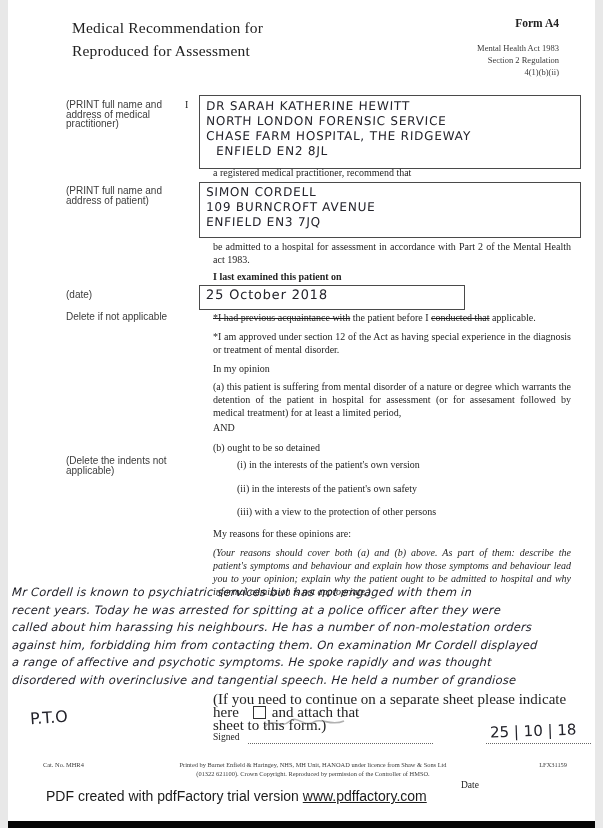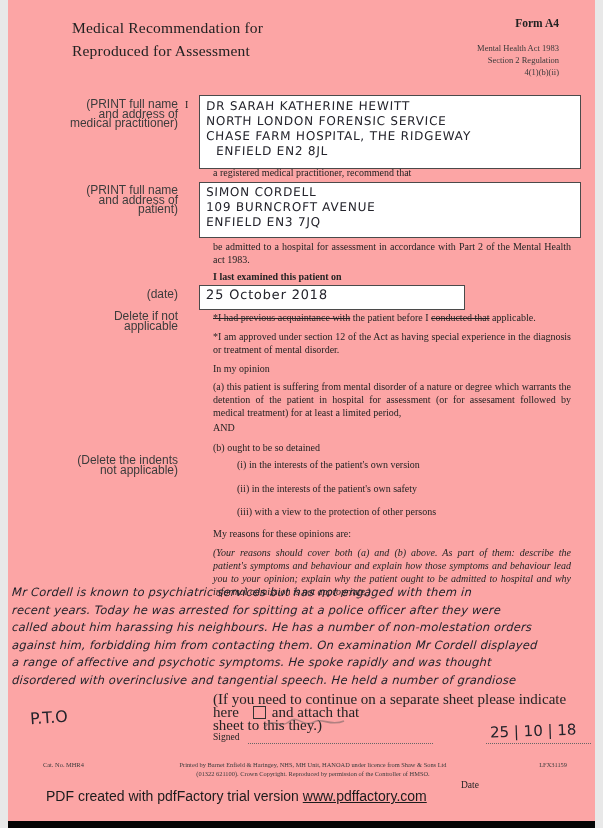--- a/index.html
+++ b/index.html
@@ -1,20 +1,20 @@
 <!DOCTYPE html>
 <html><head>
 <meta charset="utf-8">
 <style>
   html,body{margin:0;padding:0;background:#e8e8e8;}
   .page{
     position:relative;
     width:587px;height:828px;
     margin:0 auto;
-    background:#fca5a5;
+    background:#ffffff;
     font-family:"Liberation Serif", serif;
     color:#1e1e1e;
     overflow:hidden;
   }
   .abs{position:absolute;}
   
   .title{
     left:64px;top:16px;width:280px;
     font-size:15.5px;line-height:23px;color:#222;
     letter-spacing:.2px;
@@ -25,22 +25,21 @@
   }
   .act-ref{
     right:36px;top:42px;width:180px;
     font-size:8.5px;line-height:12px;color:#3a3a3a;
     text-align:right;
   }
   
   .side-label{
     left:58px;width:112px;
     font-family:"Liberation Sans", sans-serif;
-    font-size:12px;line-height:9.5px;color:#3c3c3c;
-    text-align:right;
+    font-size:10px;line-height:9.5px;color:#3c3c3c;
   }
   
   .body-text{
     left:205px;width:358px;
     font-size:10px;line-height:13px;color:#242424;
     text-align:justify;
   }
   .nojust{text-align:left;}
   .italic{font-style:italic;}
   
@@ -144,21 +143,21 @@
     <div class="hw hw-script" style="height:17.5px;">Mr Cordell is known to psychiatric services but has not engaged with them in</div>
     <div class="hw hw-script" style="height:17.5px;">recent years. Today he was arrested for spitting at a police officer after they were</div>
     <div class="hw hw-script" style="height:17.5px;">called about him harassing his neighbours. He has a number of non-molestation orders</div>
     <div class="hw hw-script" style="height:17.5px;">against him, forbidding him from contacting them. On examination Mr Cordell displayed</div>
     <div class="hw hw-script" style="height:17.5px;">a range of affective and psychotic symptoms. He spoke rapidly and was thought</div>
     <div class="hw hw-script" style="height:17.5px;">disordered with overinclusive and tangential speech. He held a number of grandiose</div>
   </div>
 
   <div class="abs body-text nojust" style="top:693px;width:380px;font-size:15px;">
     <span>(If you need to continue on a separate sheet please indicate here</span><span class="checkbox"></span><span>and attach that</span>
-    <div>sheet to this they.)</div>
+    <div>sheet to this form.)</div>
   </div>
 
   <div class="abs hw" style="left:22px;top:708px;font-size:16px;transform:rotate(-4deg);">P.T.O</div>
 
   <div class="abs body-text nojust" style="top:731px;width:60px;font-size:9.5px;">Signed</div>
   <svg class="abs" style="left:252px;top:712px;opacity:.45;" width="90" height="22">
     <path d="M4,16 C12,4 20,18 30,9 C38,3 44,16 54,10 C62,5 70,15 84,9" stroke="#555" stroke-width="1.6" fill="none"></path>
   </svg>
   <div class="abs dotline" style="left:240px;top:742px;width:185px;"></div>
   <div class="abs body-text nojust" style="left:453px;top:731px;width:40px;font-size:9.5px;margin-top:48px;">Date</div>

